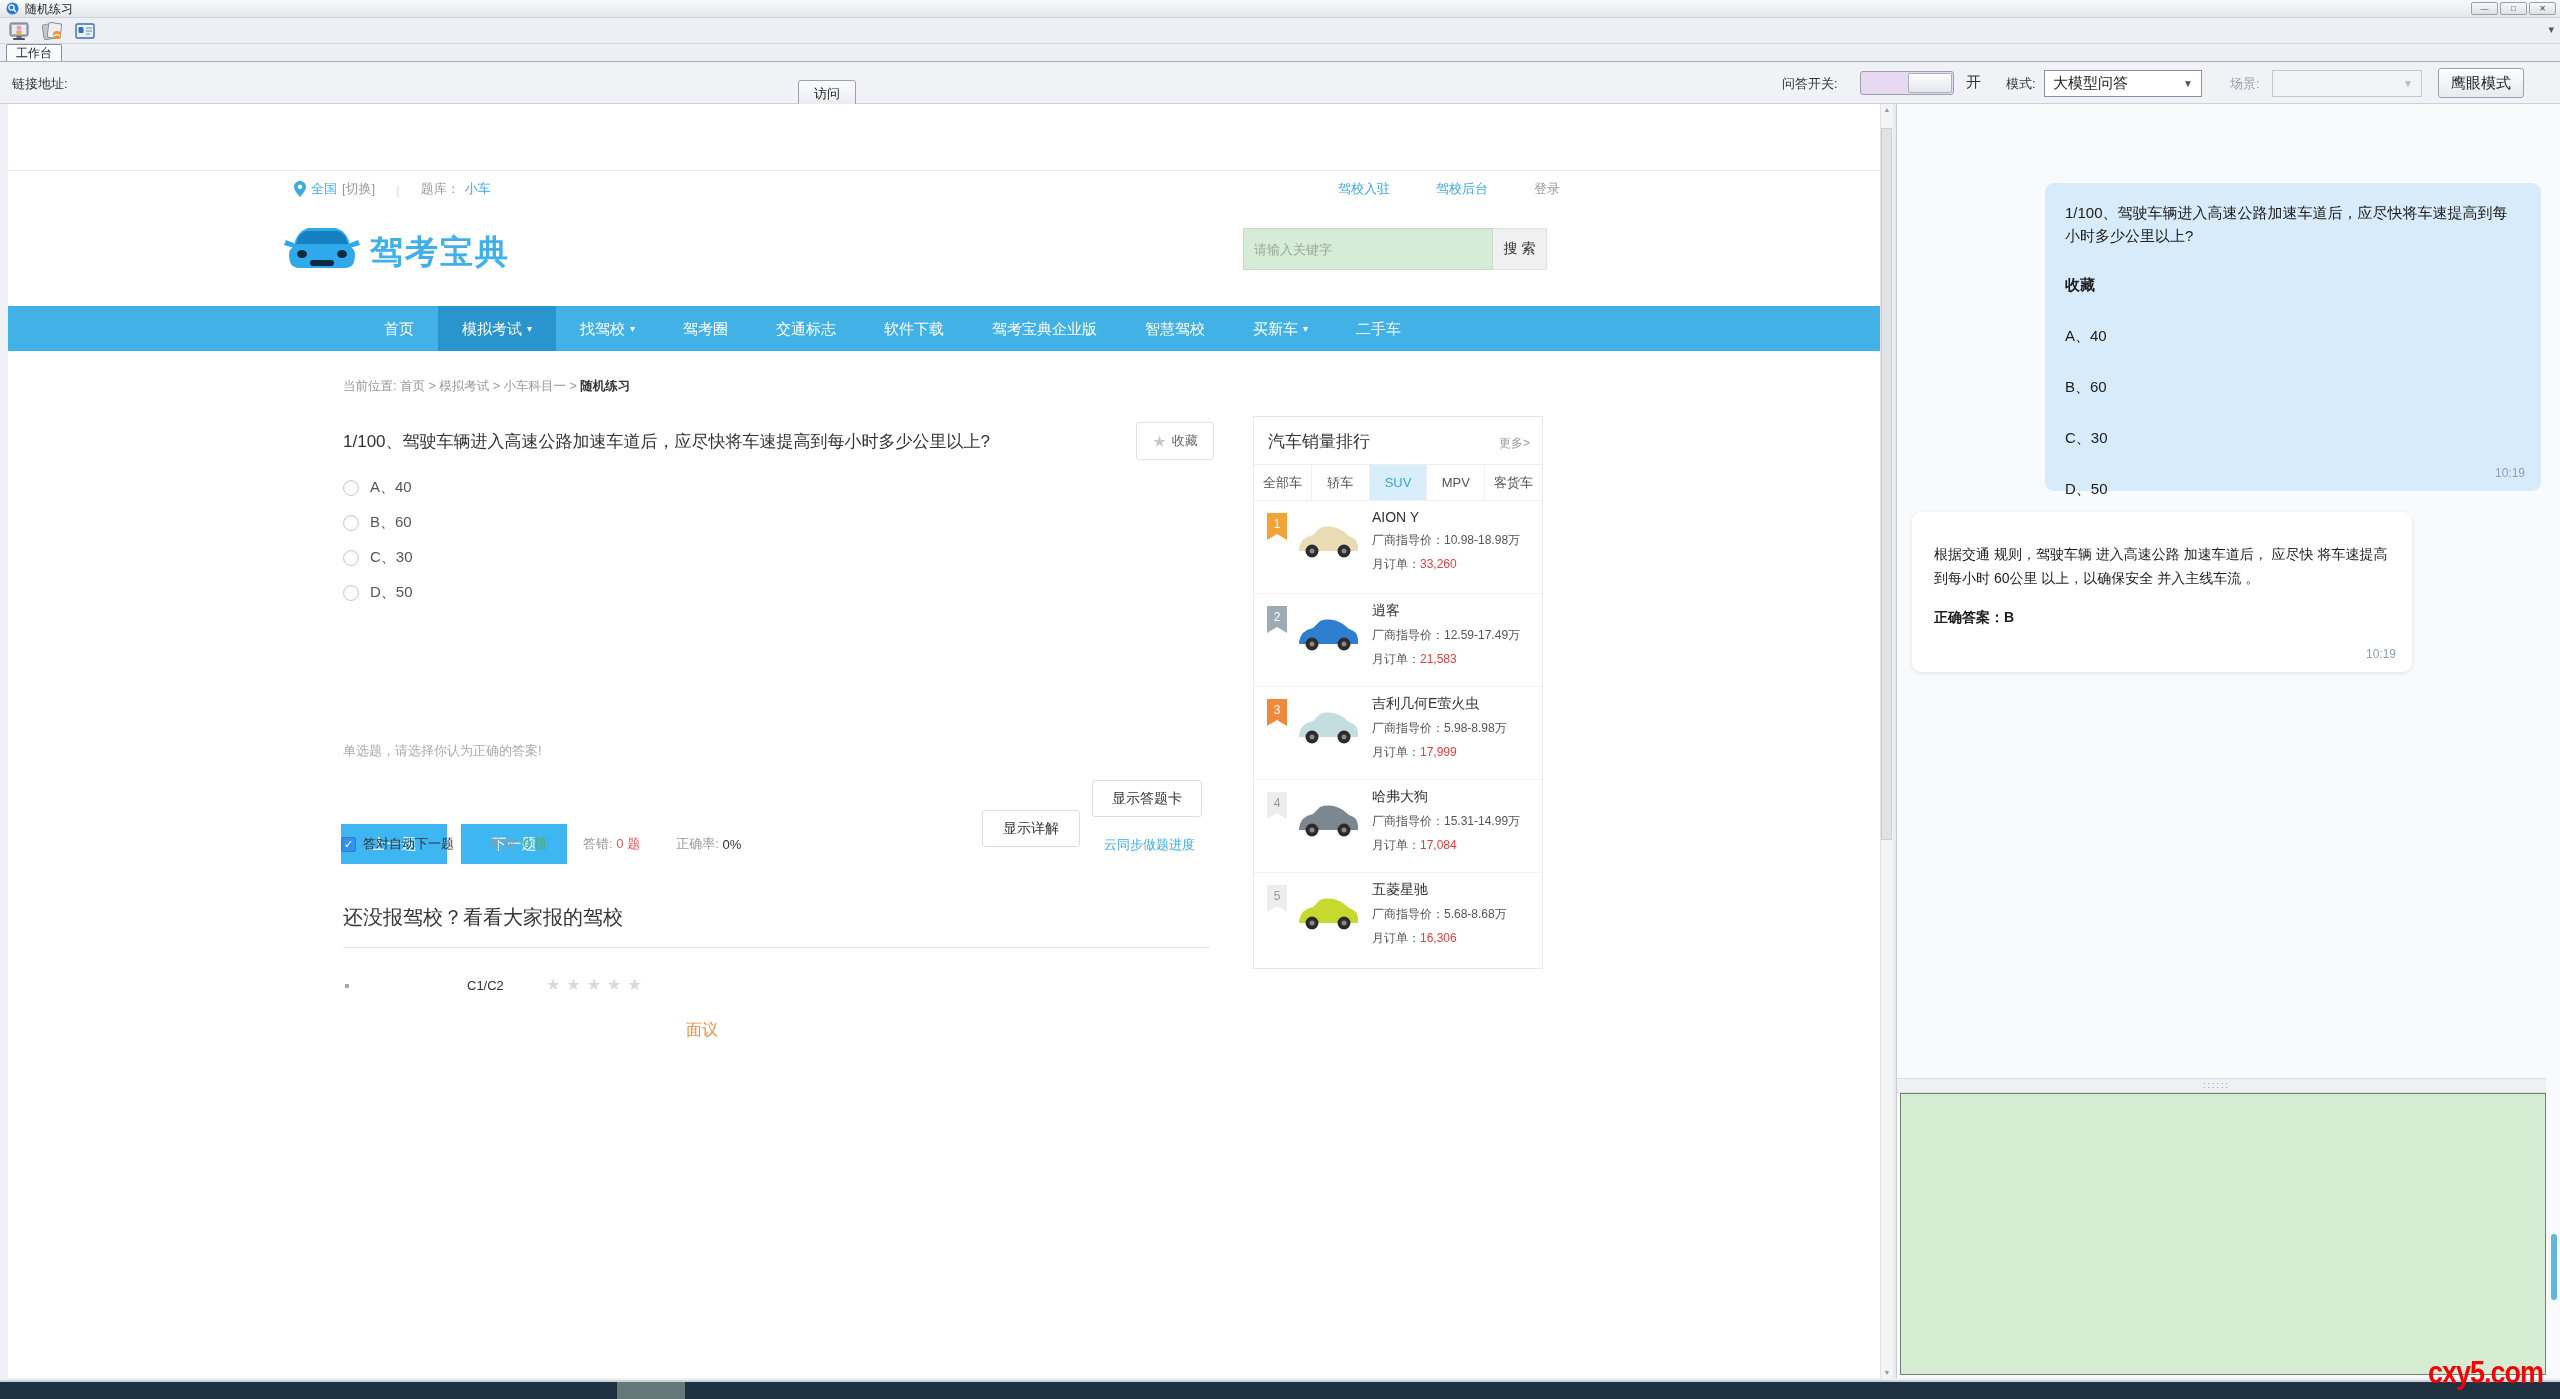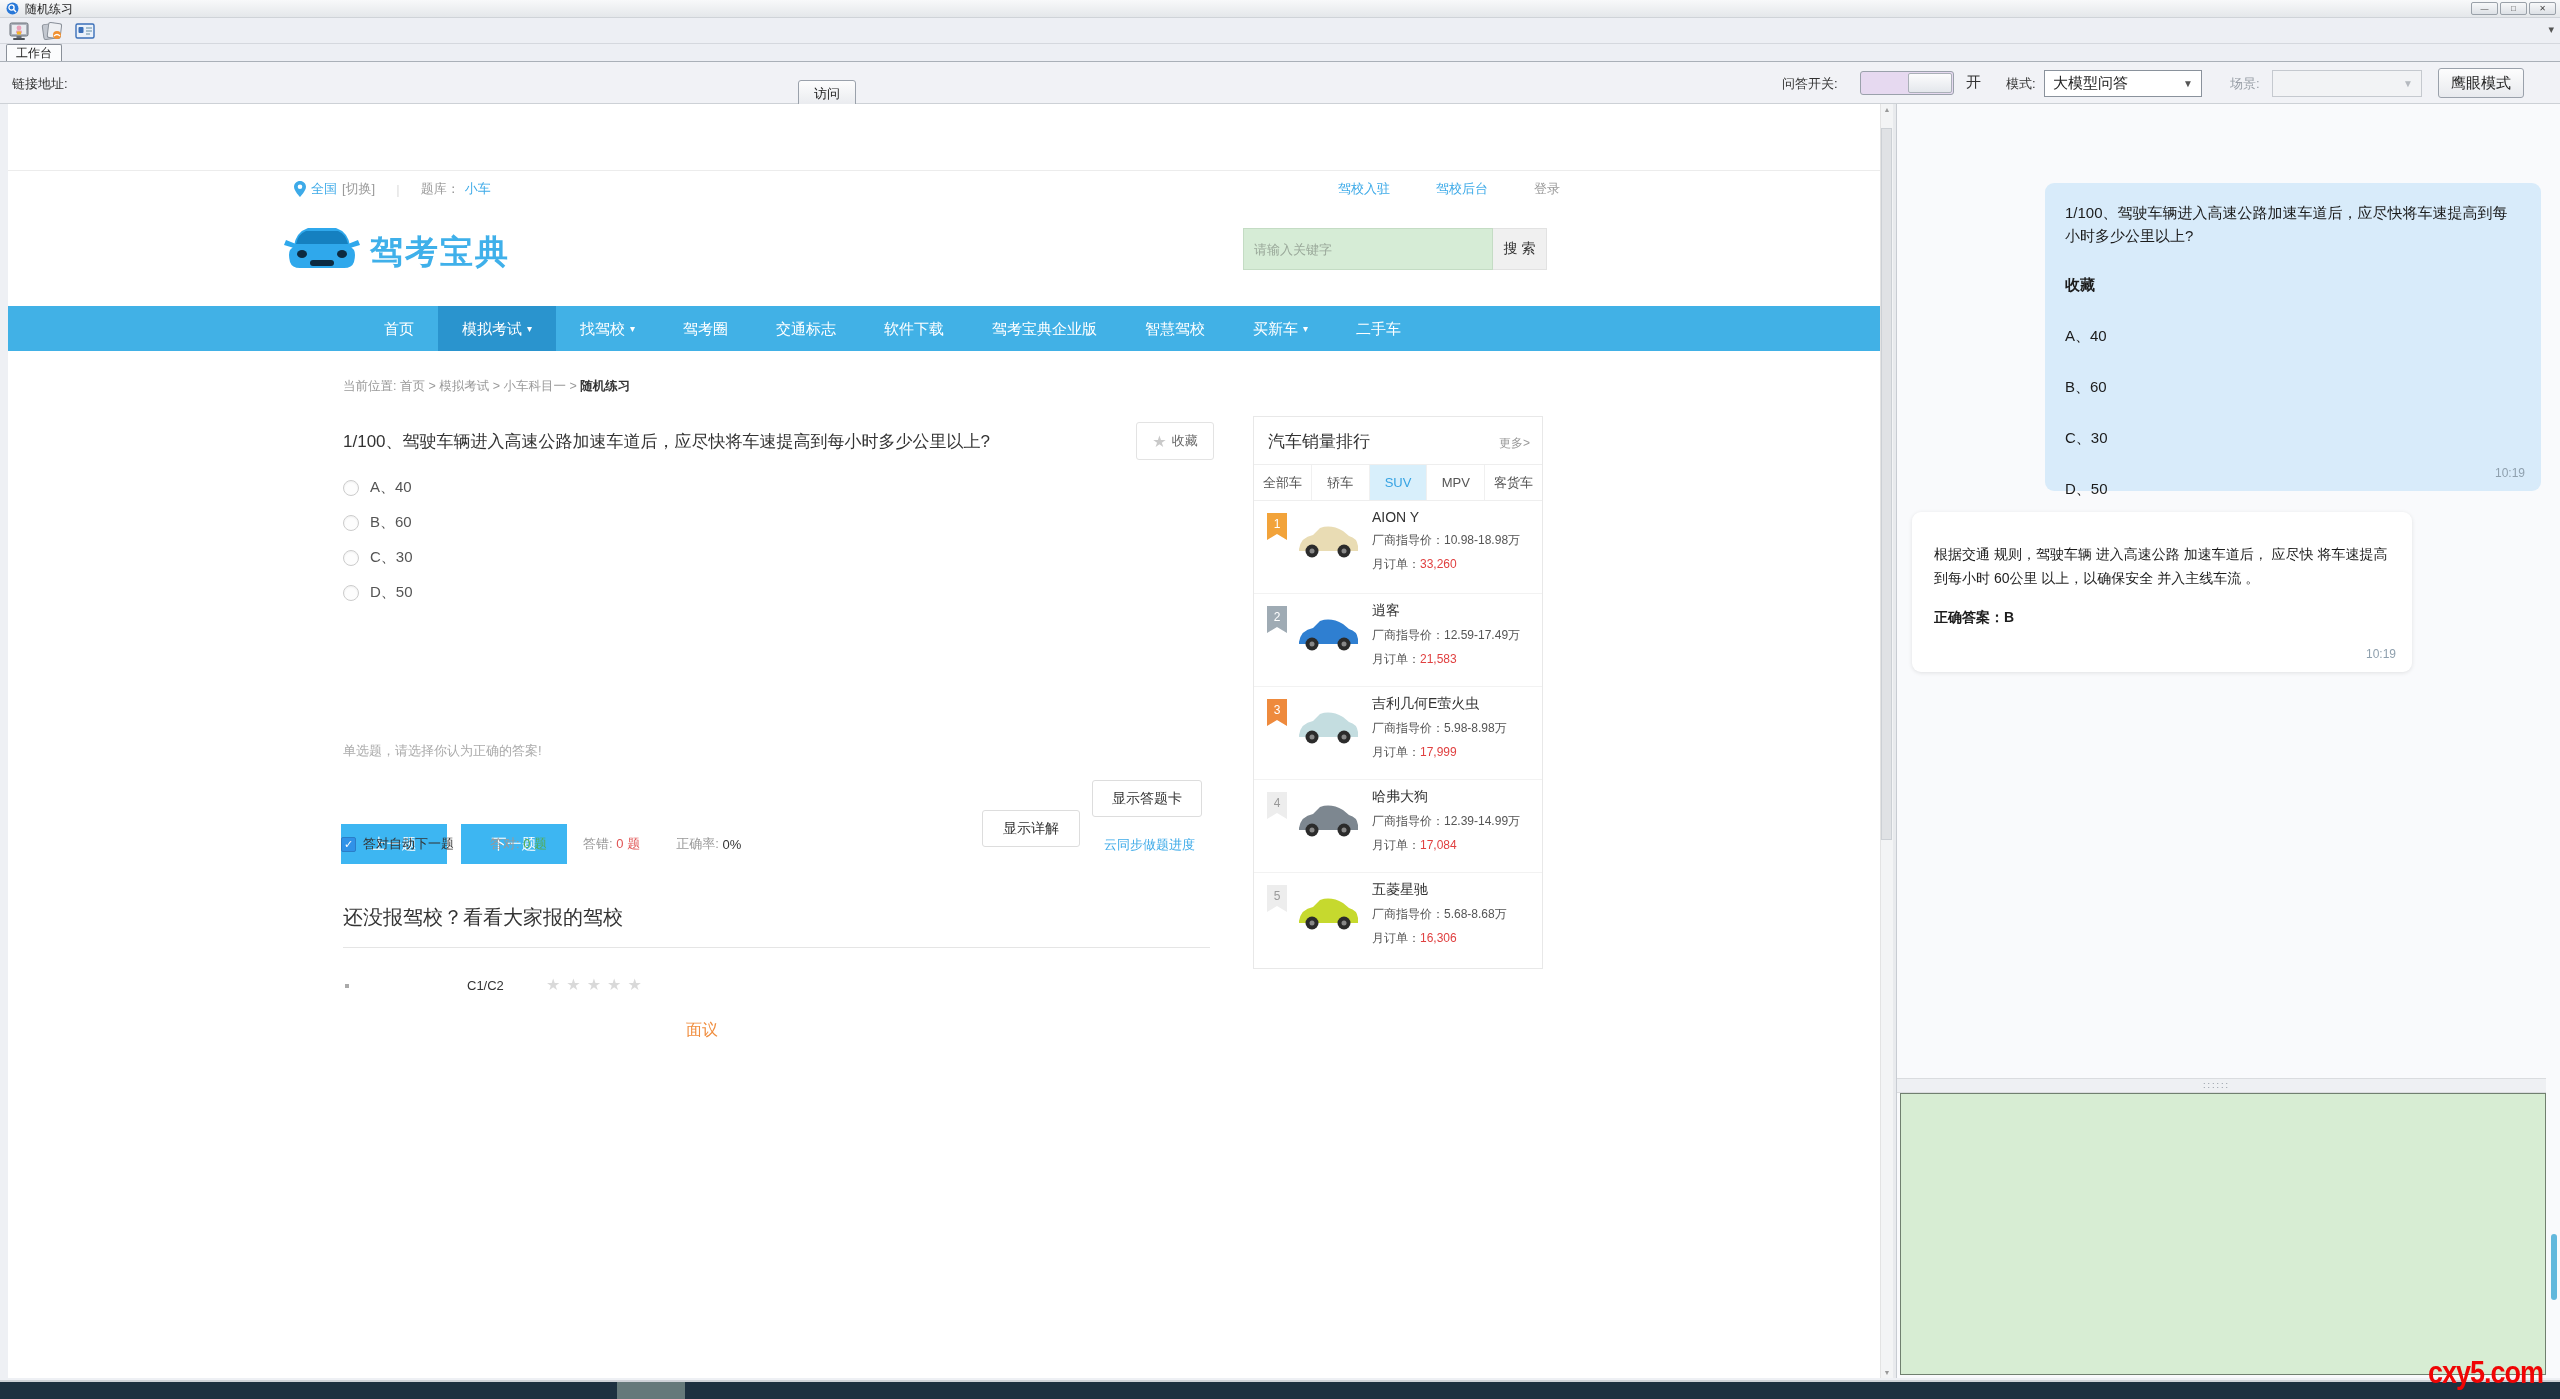--- a/index.html
+++ b/index.html
@@ -467,21 +467,21 @@
         <span class="rank-badge rk-light">4</span>
         <svg class="car-img" width="70" height="48" viewBox="0 0 70 44">
           <path d="M6 30 Q8 18 20 16 L27 9 Q38 5 50 12 L56 17 Q64 19 65 27 L65 32 L6 32 Z" fill="#7d8790"></path>
           <circle cx="19" cy="32" r="6.5" fill="#2b2b2b"></circle>
             <circle cx="19" cy="32" r="2.5" fill="#888"></circle>
           <circle cx="51" cy="32" r="6.5" fill="#2b2b2b"></circle>
             <circle cx="51" cy="32" r="2.5" fill="#888"></circle>
         </svg>
         <div class="car-info">
           <div class="car-name">哈弗大狗</div>
-          <div class="car-line"><span>厂商指导价：</span><span>12.39-14.99万</span></div>
+          <div class="car-line"><span>厂商指导价：</span><span>15.31-14.99万</span></div>
           <div class="car-line"><span>月订单：</span><span class="car-orders">17,084</span></div>
         </div>
       </div>
 
       <div class="sales-item">
         <span class="rank-badge rk-light">5</span>
         <svg class="car-img" width="70" height="48" viewBox="0 0 70 44">
           <path d="M6 30 Q8 18 20 16 L27 9 Q38 5 50 12 L56 17 Q64 19 65 27 L65 32 L6 32 Z" fill="#c6d92e"></path>
           <circle cx="19" cy="32" r="6.5" fill="#2b2b2b"></circle>
             <circle cx="19" cy="32" r="2.5" fill="#888"></circle>

